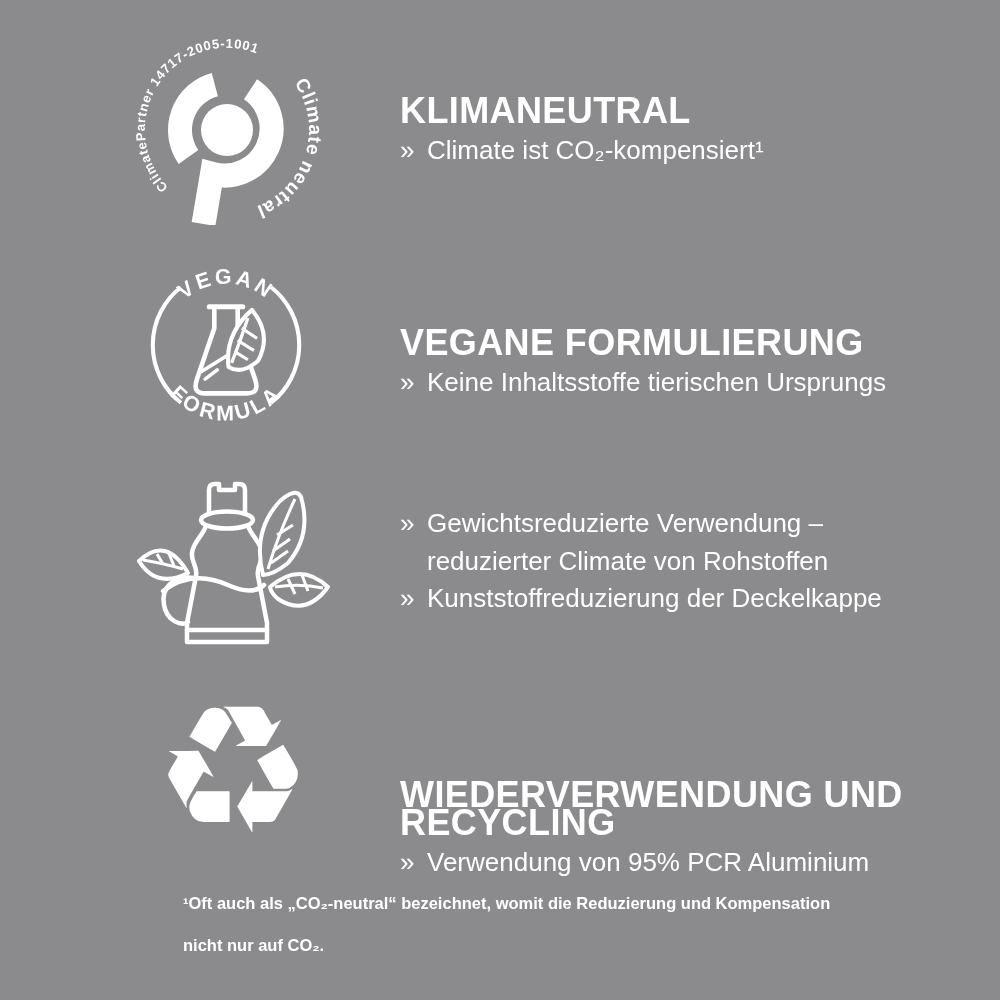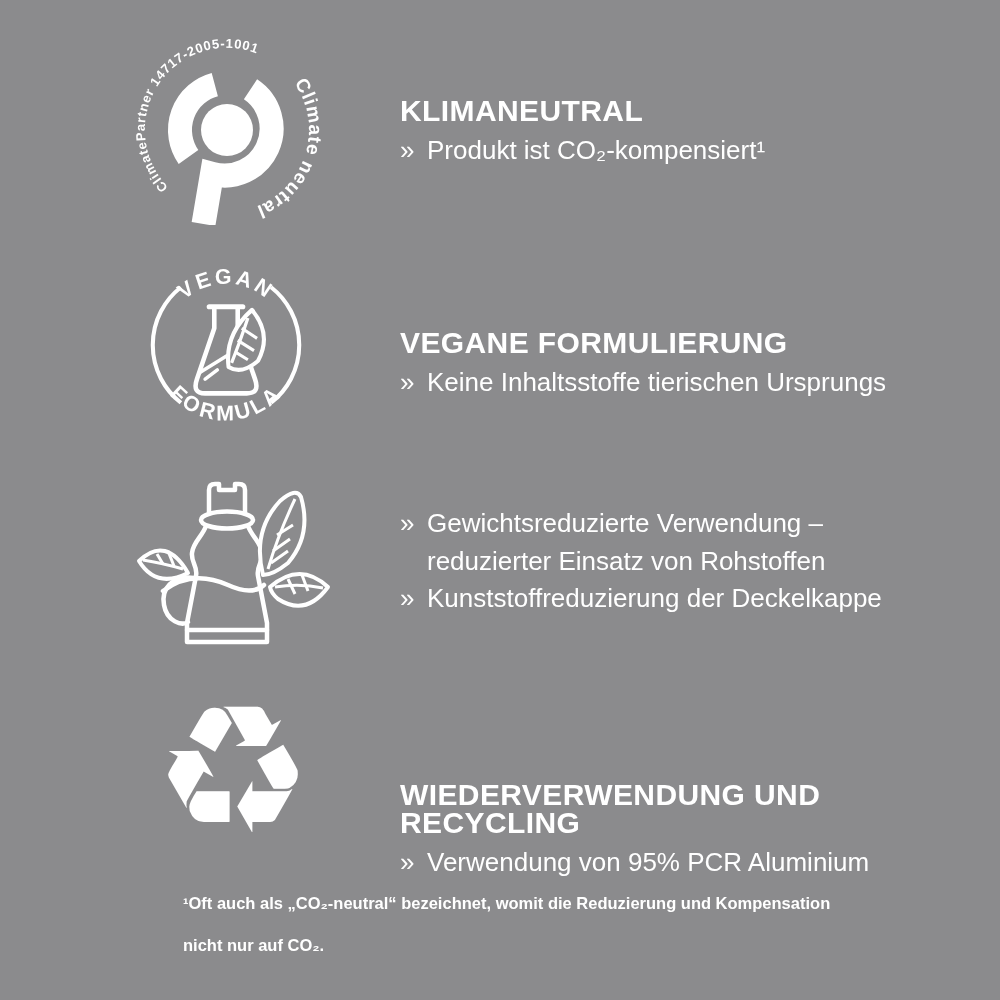--- a/index.html
+++ b/index.html
@@ -8,21 +8,21 @@
     width:1000px;height:1000px;
     background:#8b8b8d;
     font-family:"Liberation Sans","DejaVu Sans",sans-serif;
     color:#ffffff;
     overflow:hidden;
   }
   .abs{position:absolute;}
   .icon-svg{display:block;}
   .section-text{position:absolute;left:400px;width:580px;}
   .heading{
-    font-size:30px;font-weight:700;letter-spacing:0.4px;
+    font-size:36px;font-weight:700;letter-spacing:0.4px;
     line-height:28px;margin:0;color:#ffffff;
   }
   .bullets{margin-top:7px;}
   .bullet{display:flex;font-size:26px;line-height:37.5px;font-weight:400;}
   .bullet .marker{width:27px;flex:0 0 27px;}
   .bullet .btext{flex:1;}
   #recycle-glyph{
     position:absolute;left:138px;top:676px;width:190px;height:190px;
     font-family:"DejaVu Sans",sans-serif;
     font-size:178px;line-height:190px;text-align:center;color:#ffffff;
@@ -56,21 +56,21 @@
     <text font-size="19" font-weight="600" letter-spacing="0.8">
       <textPath href="#cp-arc-right" startOffset="0%">Climate neutral</textPath>
     </text>
   </svg>
 
   <div class="section-text" style="top:97px">
     <h2 class="heading">KLIMANEUTRAL</h2>
     <div class="bullets">
       <div class="bullet">
         <span class="marker">»</span>
-        <span class="btext">Produkt ist CO₂-kompensiert¹</span>
+        <span class="btext">Climate ist CO₂-kompensiert¹</span>
       </div>
     </div>
   </div>
 
   <svg class="abs icon-svg" style="left:142px;top:261px;" width="168" height="168" viewBox="0 0 165 165">
     <defs>
       <path id="vg-top" d="M 22.5,82.5 A 60 60 0 0 1 142.5,82.5" fill="none"></path>
       <path id="vg-bottom" d="M 8.5,82.5 A 74 74 0 0 0 156.5,82.5" fill="none"></path>
     </defs>
 
@@ -135,21 +135,21 @@
       <path d="M 140,112 Q 170,86 198,112 Q 176,142 148,124 Q 141,118 140,112 Z" fill="#8b8b8d" stroke-width="4"></path>
       <path d="M 145,112 Q 170,108 193,113" fill="none" stroke-width="3"></path>
       <path d="M 158,104 L 165,119 M 172,100 L 178,116" fill="none" stroke-width="3"></path>
     </g>
   </svg>
 
   <div class="section-text" style="top:498px">
     <div class="bullets">
       <div class="bullet">
         <span class="marker">»</span>
-        <span class="btext"><span>Gewichtsreduzierte Verwendung –</span><br><span>reduzierter Einsatz von Rohstoffen</span></span>
+        <span class="btext"><span>Gewichtsreduzierte Verwendung –</span><br><span>reduzierter Climate von Rohstoffen</span></span>
       </div>
       <div class="bullet">
         <span class="marker">»</span>
         <span class="btext">Kunststoffreduzierung der Deckelkappe</span>
       </div>
     </div>
   </div>
 
   <div id="recycle-glyph">♻</div>
 

